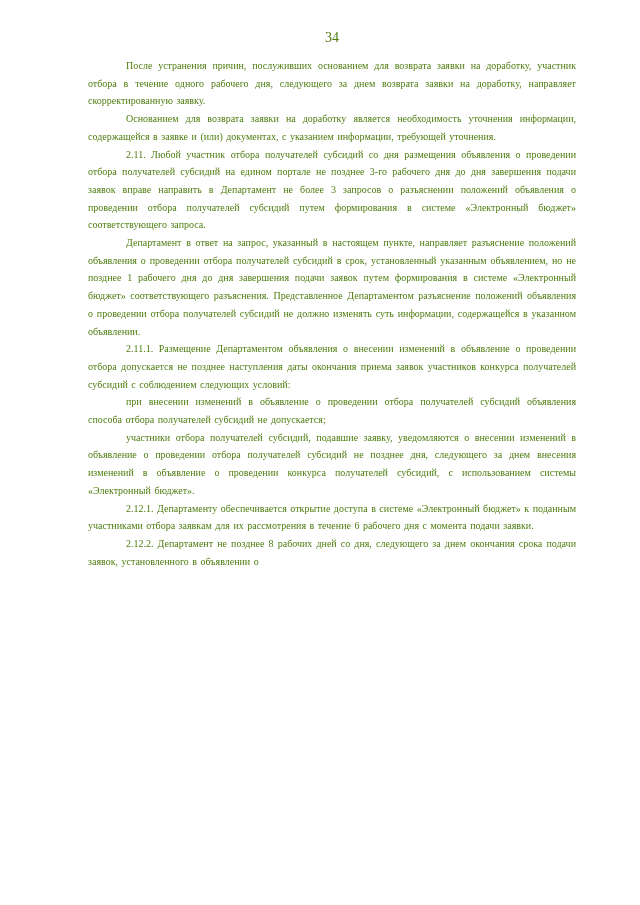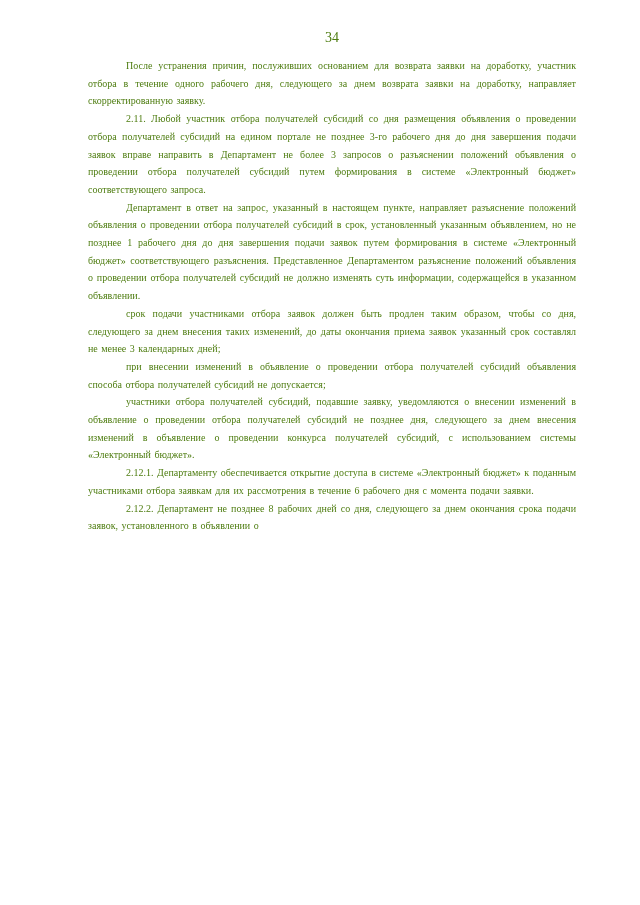--- a/index.html
+++ b/index.html
@@ -36,21 +36,22 @@
     word-spacing: 1px;
   }
 </style>
 </head>
 <body>
 
 <div class="page">
   <div class="page-number">34</div>
   <div class="doc-body">
       <p>После устранения причин, послуживших основанием для возврата заявки на доработку, участник отбора в течение одного рабочего дня, следующего за днем возврата заявки на доработку, направляет скорректированную заявку.</p>
+      <p>Основанием для возврата заявки на доработку является необходимость уточнения информации, содержащейся в заявке и (или) документах, с указанием информации, требующей уточнения.</p>
       <p>2.11. Любой участник отбора получателей субсидий со дня размещения объявления о проведении отбора получателей субсидий на едином портале не позднее 3-го рабочего дня до дня завершения подачи заявок вправе направить в Департамент не более 3 запросов о разъяснении положений объявления о проведении отбора получателей субсидий путем формирования в системе «Электронный бюджет» соответствующего запроса.</p>
       <p>Департамент в ответ на запрос, указанный в настоящем пункте, направляет разъяснение положений объявления о проведении отбора получателей субсидий в срок, установленный указанным объявлением, но не позднее 1 рабочего дня до дня завершения подачи заявок путем формирования в системе «Электронный бюджет» соответствующего разъяснения. Представленное Департаментом разъяснение положений объявления о проведении отбора получателей субсидий не должно изменять суть информации, содержащейся в указанном объявлении.</p>
-      <p>срок подачи участниками отбора заявок должен быть продлен таким образом, чтобы со дня, следующего за днем внесения таких изменений, до даты окончания приема заявок указанный срок составлял не менее 3 календарных дней;</p>
+      <p>2.11.1. Размещение Департаментом объявления о внесении изменений в объявление о проведении отбора допускается не позднее наступления даты окончания приема заявок участников конкурса получателей субсидий с соблюдением следующих условий:</p>
       <p>при внесении изменений в объявление о проведении отбора получателей субсидий объявления способа отбора получателей субсидий не допускается;</p>
       <p>участники отбора получателей субсидий, подавшие заявку, уведомляются о внесении изменений в объявление о проведении отбора получателей субсидий не позднее дня, следующего за днем внесения изменений в объявление о проведении конкурса получателей субсидий, с использованием системы «Электронный бюджет».</p>
       <p>2.12.1. Департаменту обеспечивается открытие доступа в системе «Электронный бюджет» к поданным участниками отбора заявкам для их рассмотрения в течение 6 рабочего дня с момента подачи заявки.</p>
       <p>2.12.2. Департамент не позднее 8 рабочих дней со дня, следующего за днем окончания срока подачи заявок, установленного в объявлении о</p>
     </div>
 </div>
 
 </body></html>

